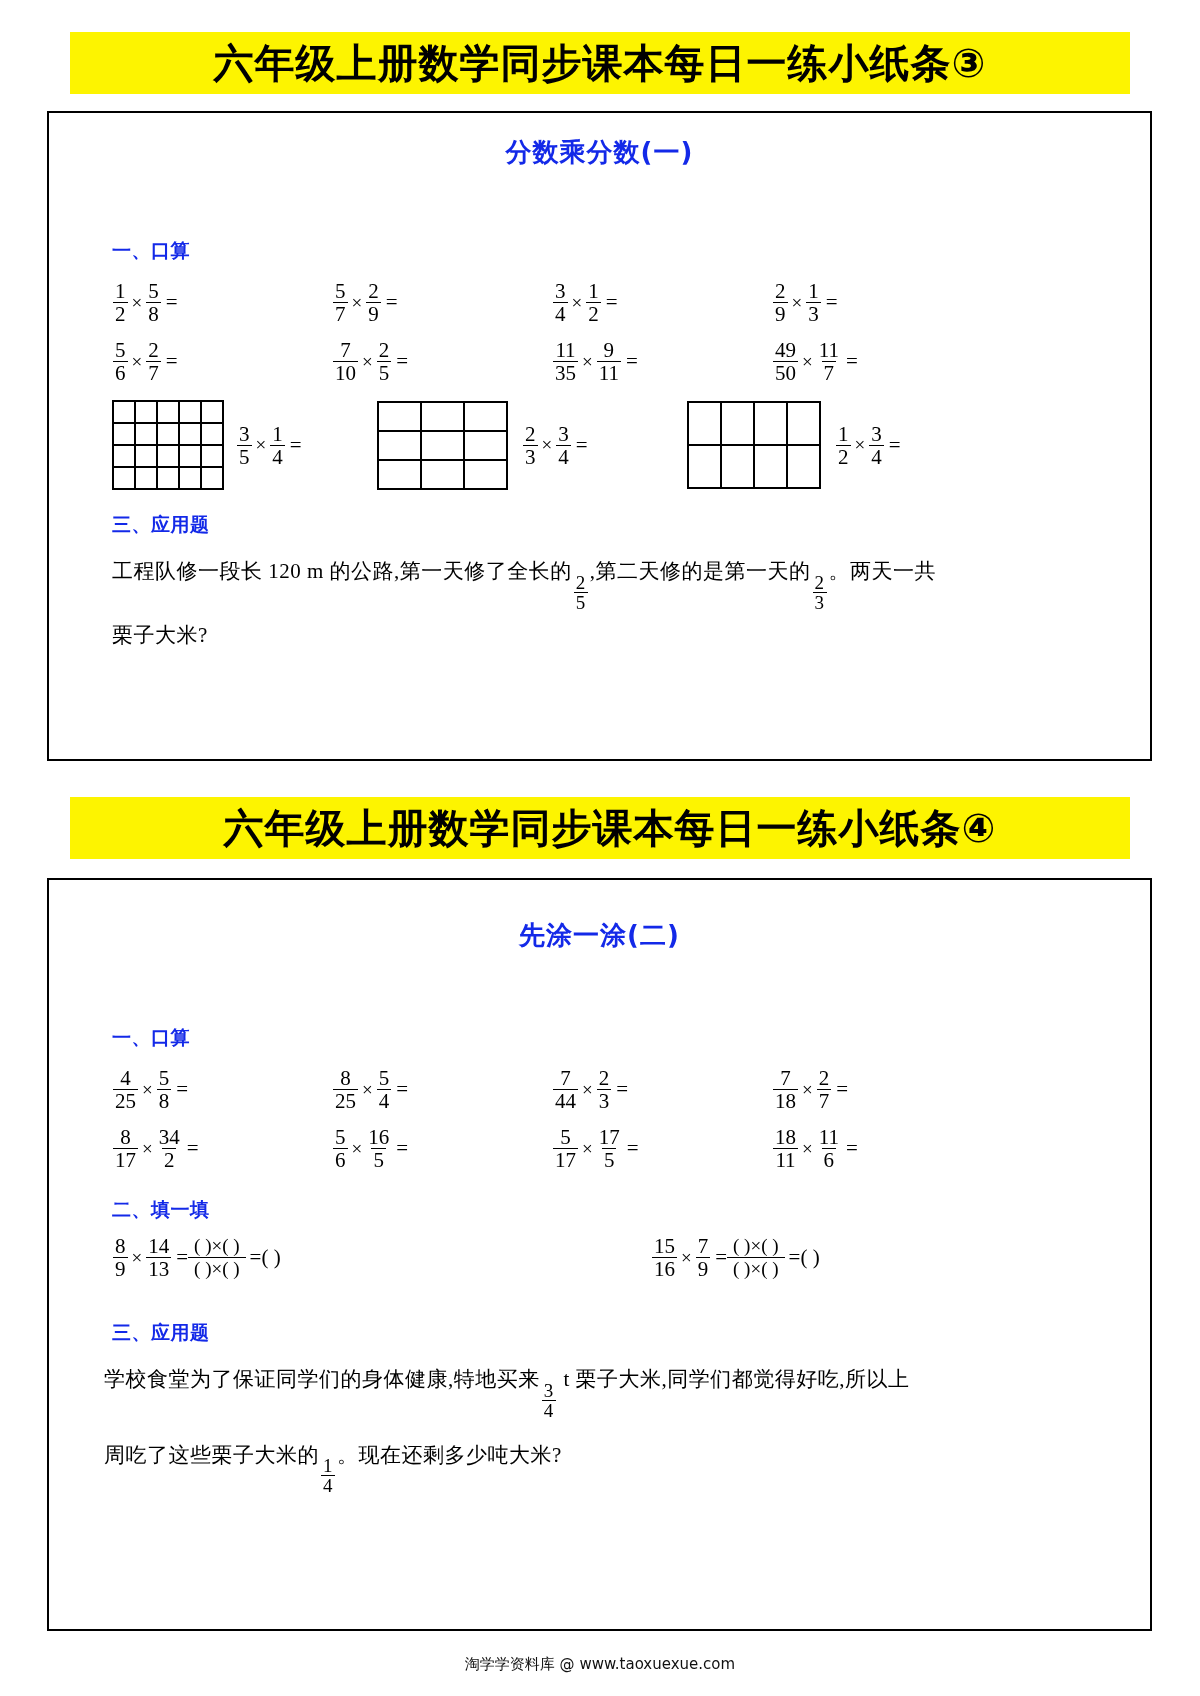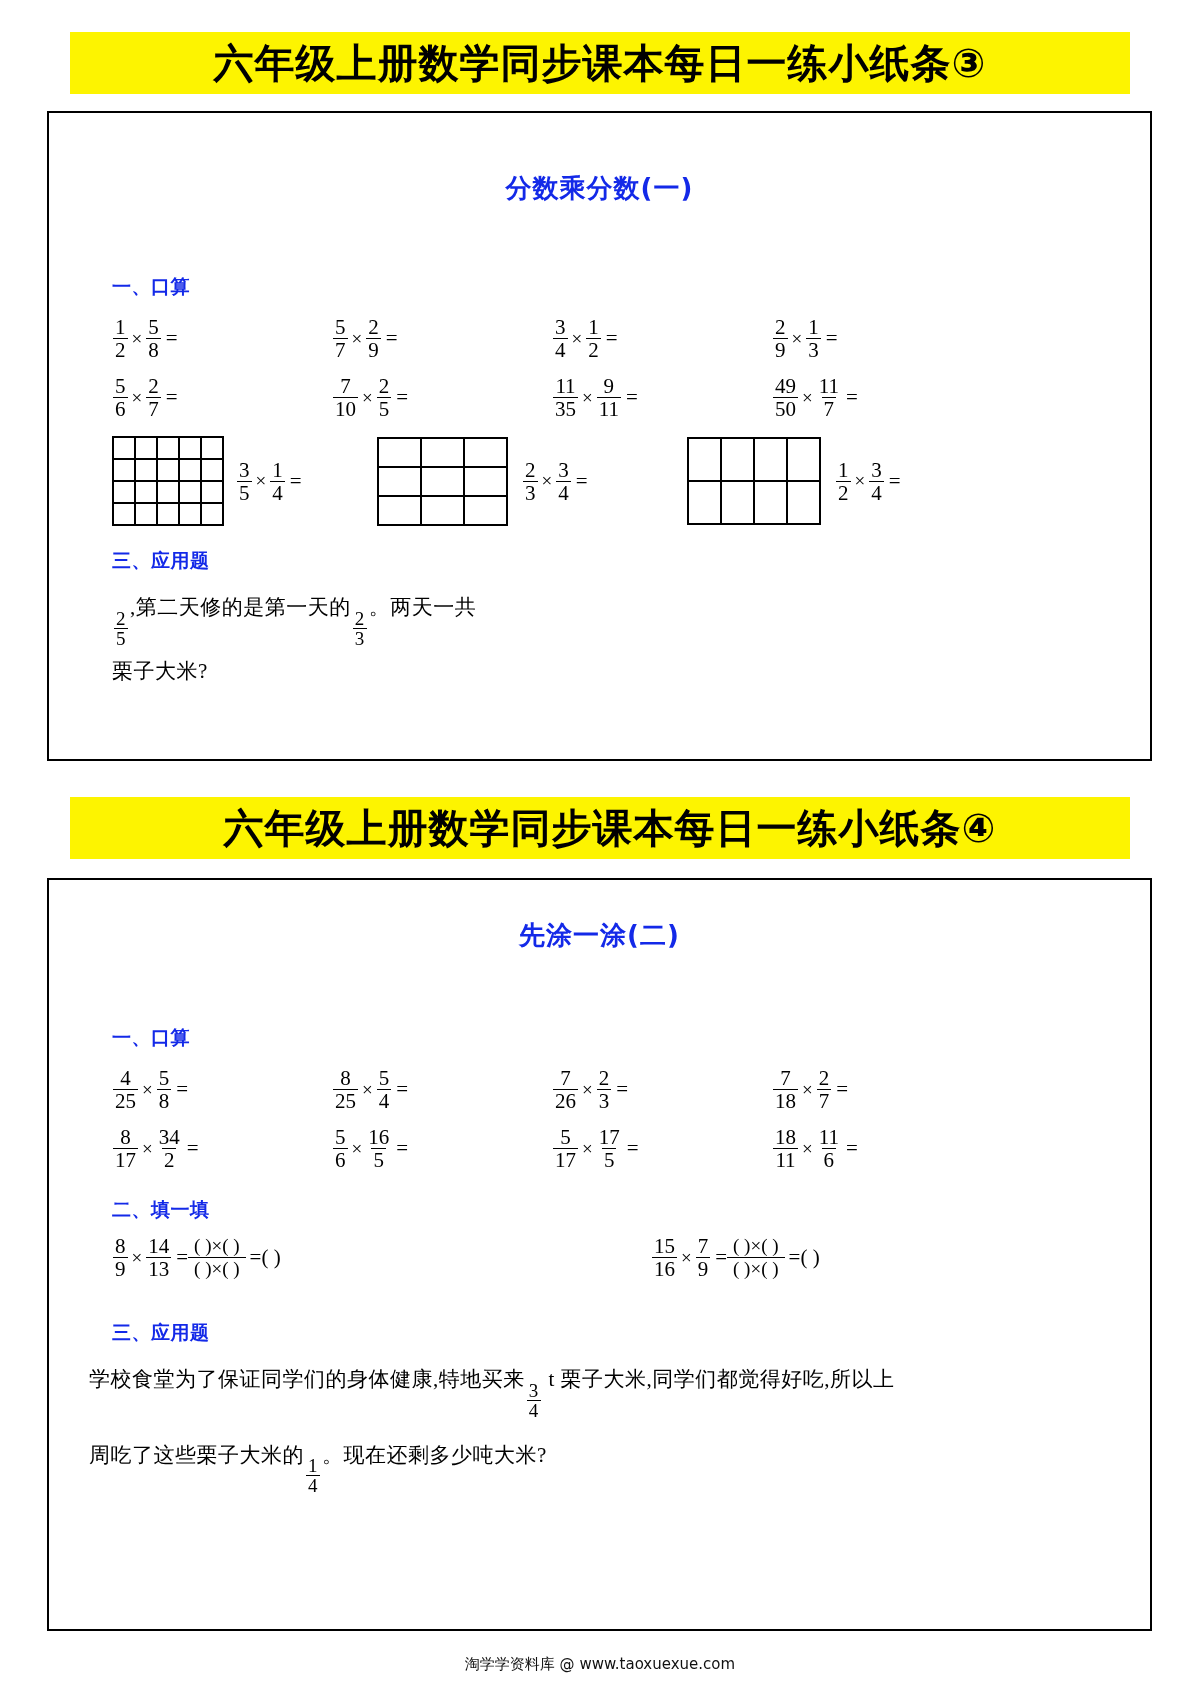--- a/index.html
+++ b/index.html
@@ -147,21 +147,21 @@
 <body>
 
 <div class="page">
 
   <div class="banner" style="left:70px; top:32px; width:1060px; height:62px;">
     <span class="banner-text">六年级上册数学同步课本每日一练小纸条③</span>
   </div>
 
   <div class="card" style="left:47px; top:111px; width:1105px; height:650px;">
 
-    <div class="card-title" style="margin-top:58px;">分数乘分数(一)</div>
+    <div class="card-title" style="margin-top:22px;">分数乘分数(一)</div>
 
     <div class="sec-head" style="margin-left:63px; margin-top:68px;">一、口算</div>
 
     <div class="expr-row" style="margin-left:63px; margin-top:16px;">
       <div class="expr" style="width:220px;">
         <span class="frac">
           <span class="num">1</span>
           <span class="den">2</span>
         </span>
         <span class="op">×</span>
@@ -349,21 +349,21 @@
           </span>
           <span class="eq">=</span>
         </div>
       </div>
     </div>
 
     <div class="sec-head" style="margin-left:63px; margin-top:22px;">三、应用题</div>
 
     <div class="prose" style="margin-left:63px; margin-right:40px; margin-top:10px;">
       <div>
-        <span class="ifrac">
+        <span>工程队修一段长 120 m 的公路,第一天修了全长的</span><span class="ifrac">
             <span class="num">2</span>
             <span class="den">5</span>
           </span><span>,第二天修的是第一天的</span><span class="ifrac">
             <span class="num">2</span>
             <span class="den">3</span>
           </span><span>。两天一共</span>
       </div>
       <div>
         <span>栗子大米?</span>
       </div>
@@ -401,21 +401,21 @@
         <span class="op">×</span>
         <span class="frac">
           <span class="num">5</span>
           <span class="den">4</span>
         </span>
         <span class="eq">=</span>
       </div>
       <div class="expr" style="width:220px;">
         <span class="frac">
           <span class="num">7</span>
-          <span class="den">26</span>
+          <span class="den">44</span>
         </span>
         <span class="op">×</span>
         <span class="frac">
           <span class="num">2</span>
           <span class="den">3</span>
         </span>
         <span class="eq">=</span>
       </div>
       <div class="expr" style="width:220px;">
         <span class="frac">
@@ -519,21 +519,21 @@
           <span class="num paren">(          )×(          )</span>
           <span class="den paren">(          )×(          )</span>
         </span>
         <span class="eq">=</span>
         <span>(         )</span>
       </div>
     </div>
 
     <div class="sec-head" style="margin-left:63px; margin-top:40px;">三、应用题</div>
 
-    <div class="prose" style="margin-left:40px; margin-right:40px; margin-top:10px;">
+    <div class="prose" style="margin-left:55px; margin-right:40px; margin-top:10px;">
       <div>
         <span>学校食堂为了保证同学们的身体健康,特地买来</span><span class="ifrac">
             <span class="num">3</span>
             <span class="den">4</span>
           </span><span> t 栗子大米,同学们都觉得好吃,所以上</span>
       </div>
       <div style="margin-top:12px;">
         <span>周吃了这些栗子大米的</span><span class="ifrac">
             <span class="num">1</span>
             <span class="den">4</span>

